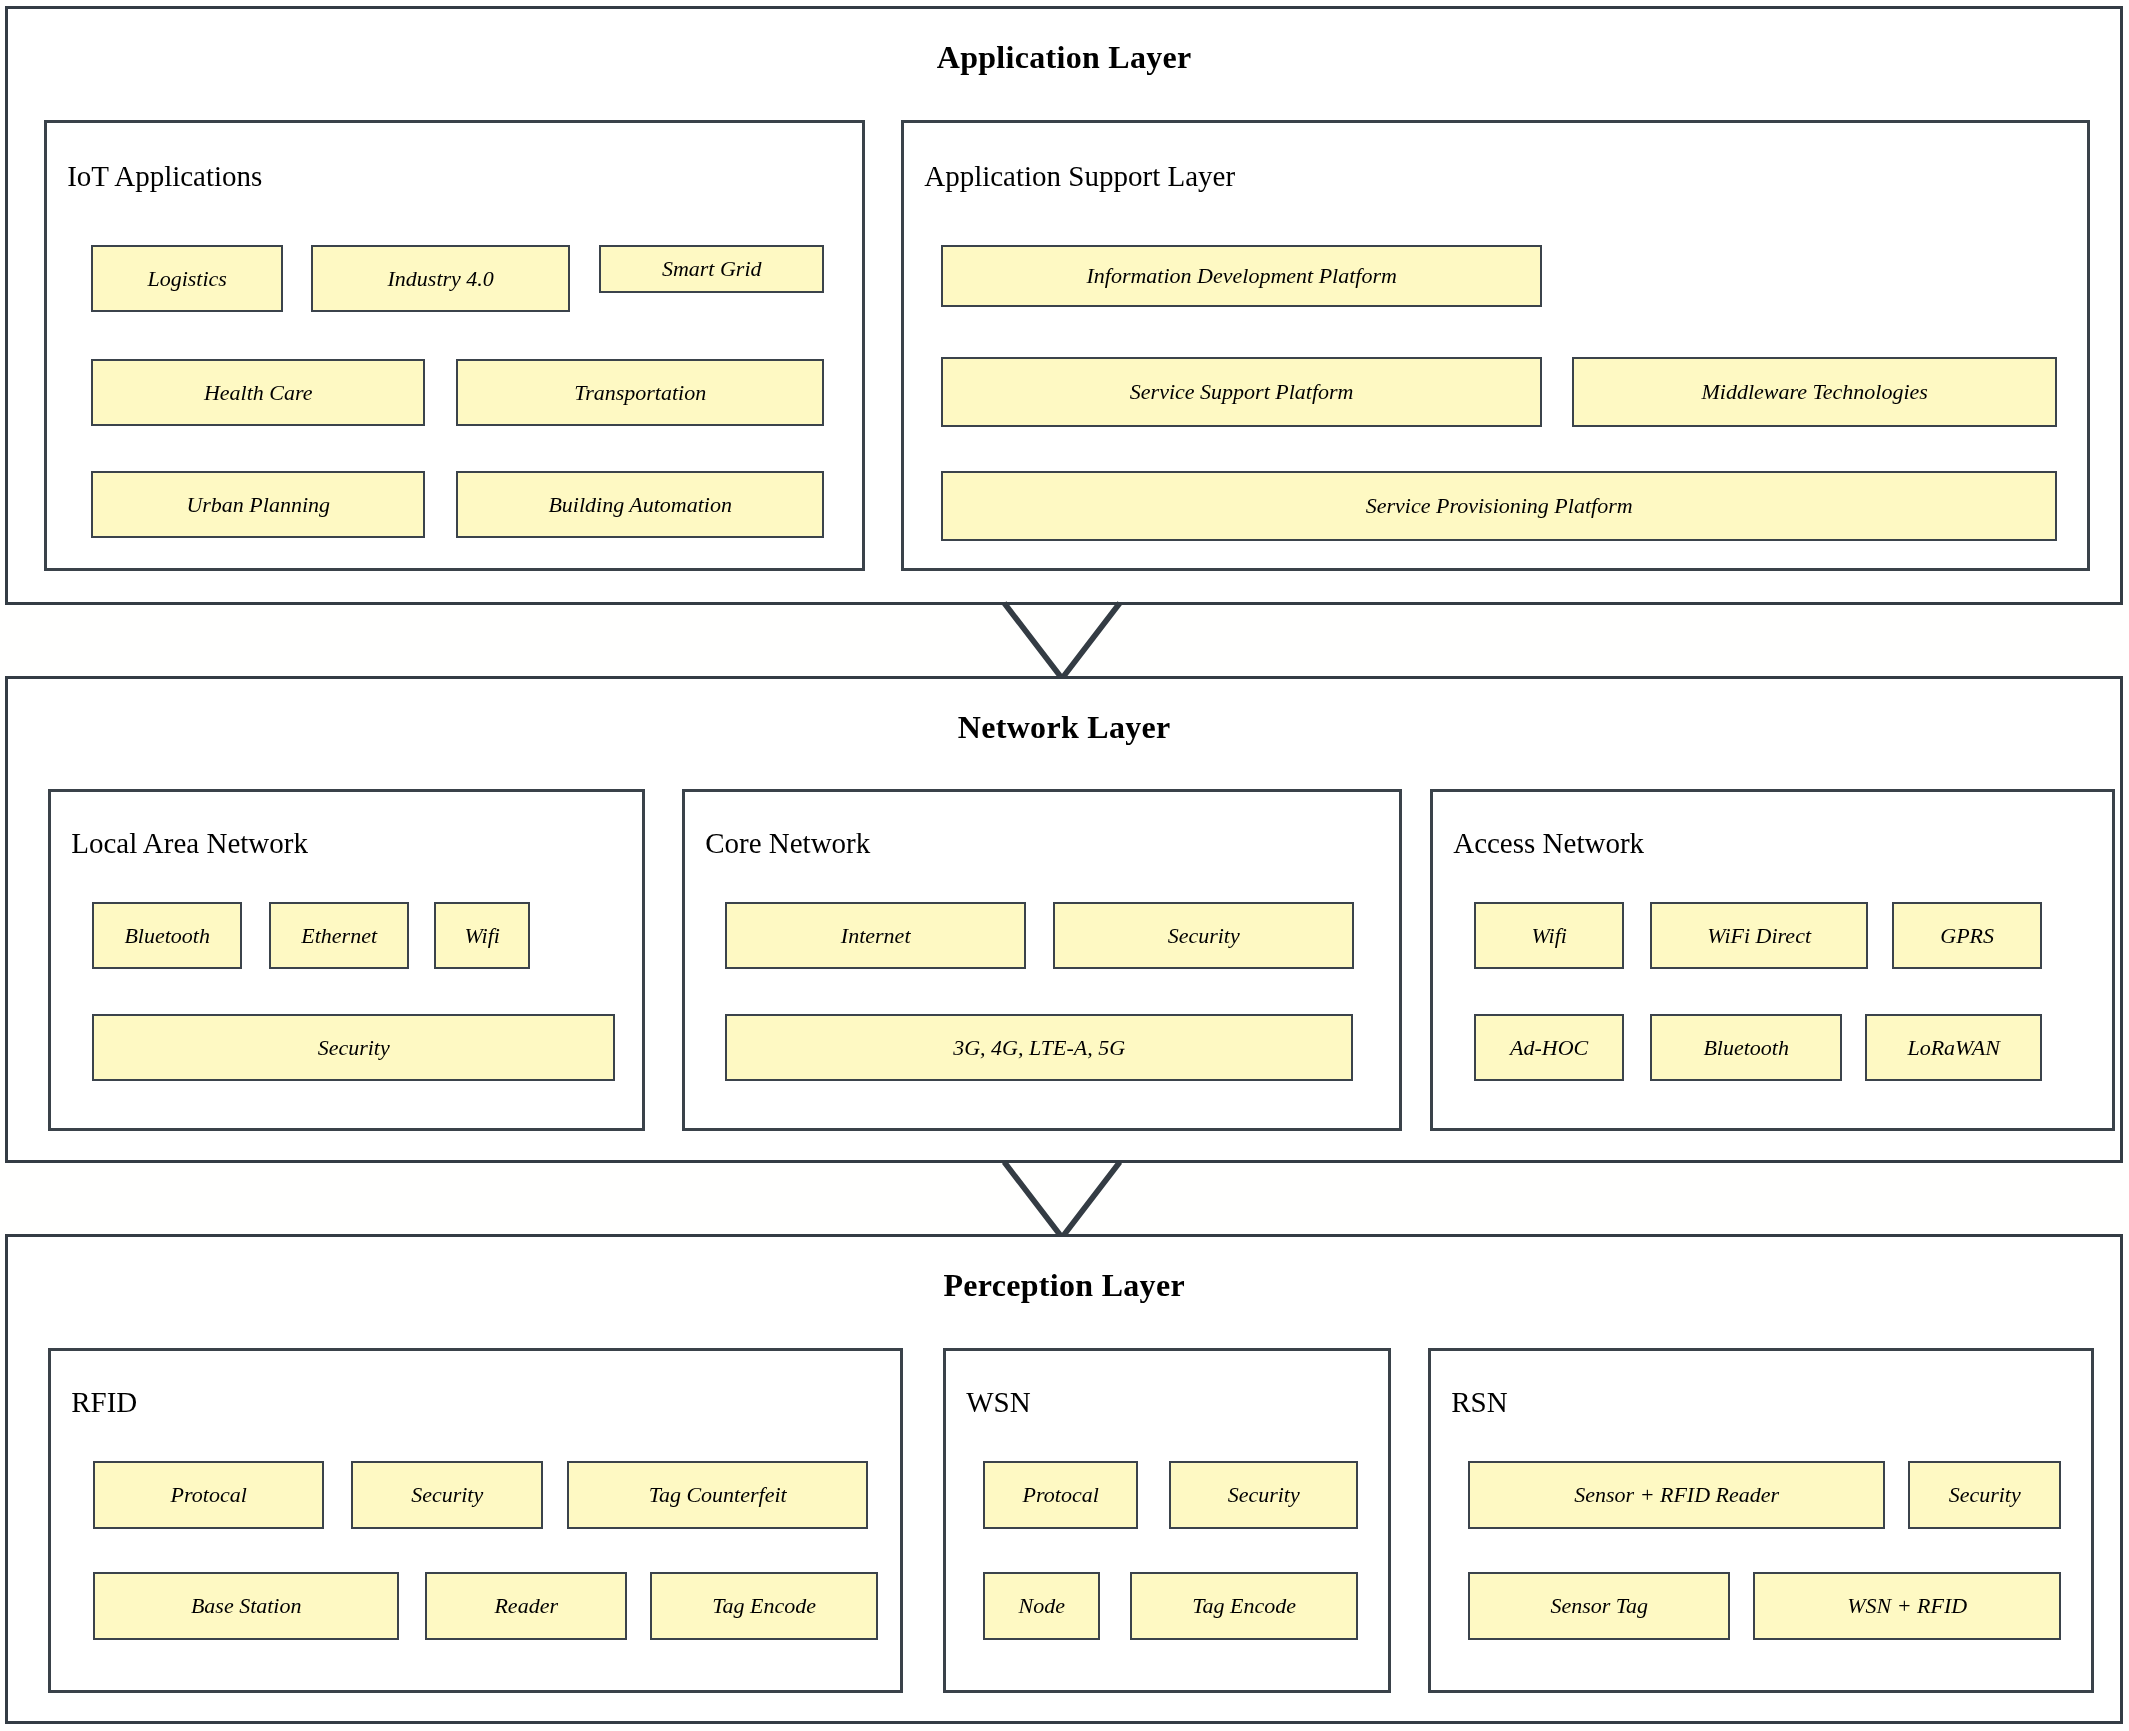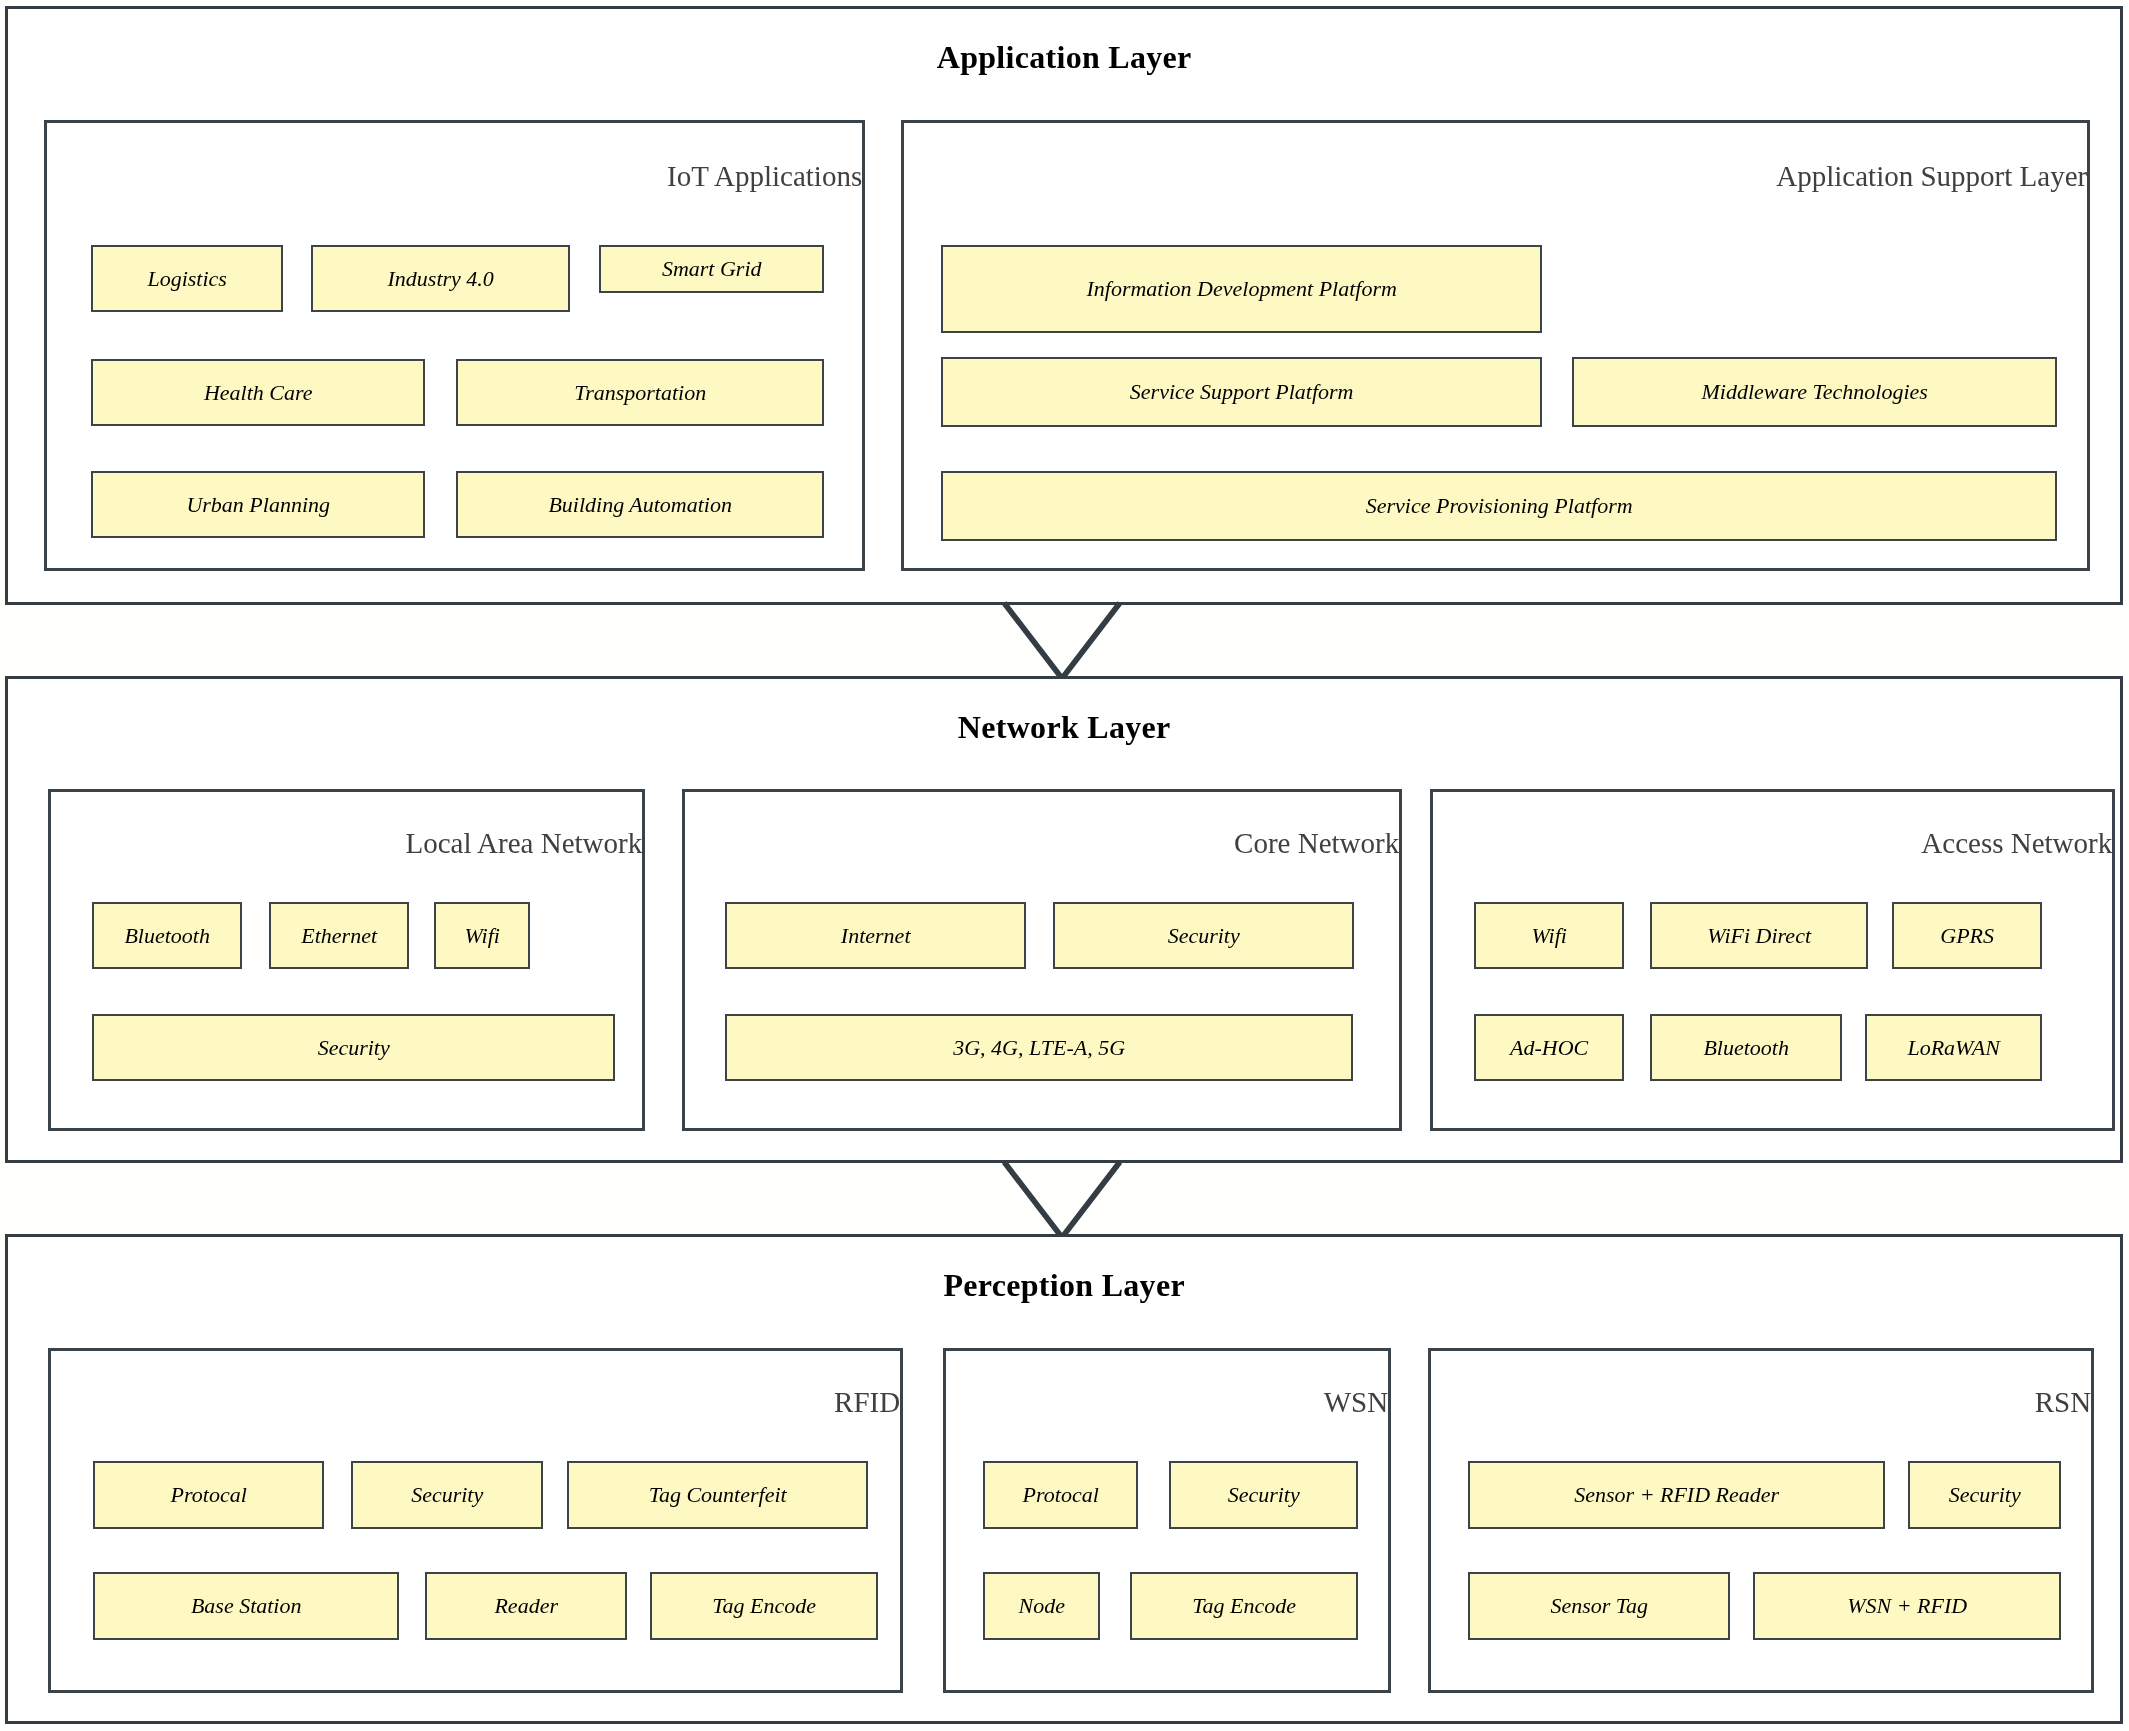--- a/index.html
+++ b/index.html
@@ -35,24 +35,25 @@
   }
   .group{
     position:absolute;
     border:3.1px solid #3a424a;
     background:#ffffff;
     box-sizing:border-box;
   }
   .group-title{
     position:absolute;
     left:0; right:0;
-    text-align:right;
+    text-align:left;
     font-size:29px;
     line-height:1;
-    color:#404040;
+    color:#000000;
+    padding-left:20px;
   }
   .leaf{
     position:absolute;
     border:2.6px solid #3b434b;
     background:#fef9c3;
     box-sizing:border-box;
     display:flex;
     align-items:center;
     justify-content:center;
     font-size:22px;
@@ -87,21 +88,21 @@
       <div class="leaf" style="left:44px; top:236px; width:334px; height:67px;">Health Care</div>
       <div class="leaf" style="left:409px; top:236px; width:368px; height:67px;">Transportation</div>
 
       <div class="leaf" style="left:44px; top:348px; width:334px; height:67px;">Urban Planning</div>
       <div class="leaf" style="left:409px; top:348px; width:368px; height:67px;">Building Automation</div>
     </div>
 
     <div class="group" style="left:893px; top:111px; width:1189px; height:451px;">
       <div class="group-title" style="top:39px;">Application Support Layer</div>
 
-      <div class="leaf" style="left:37px; top:122px; width:601px; height:88px;">Information Development Platform</div>
+      <div class="leaf" style="left:37px; top:122px; width:601px; height:62px;">Information Development Platform</div>
 
       <div class="leaf" style="left:37px; top:234px; width:601px; height:70px;">Service Support Platform</div>
       <div class="leaf" style="left:668px; top:234px; width:485px; height:70px;">Middleware Technologies</div>
 
       <div class="leaf" style="left:37px; top:348px; width:1116px; height:70px;">Service Provisioning Platform</div>
     </div>
   </div>
 
   <div class="connector" style="left:1000px; top:601px; width:124px; height:80px;">
     <svg width="124" height="80" viewBox="0 0 240 155">

